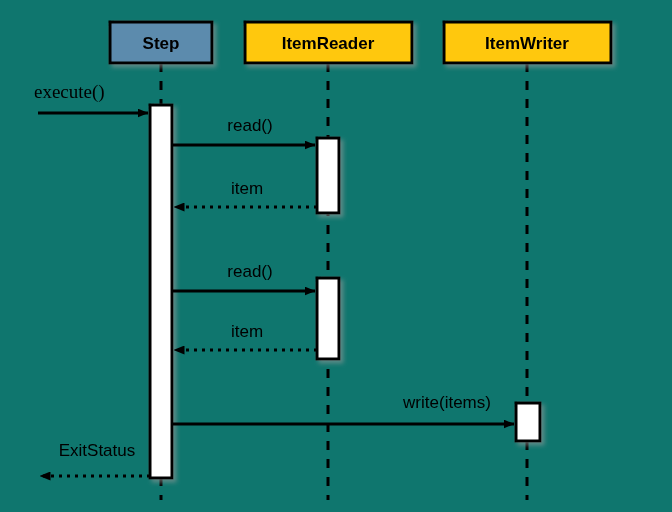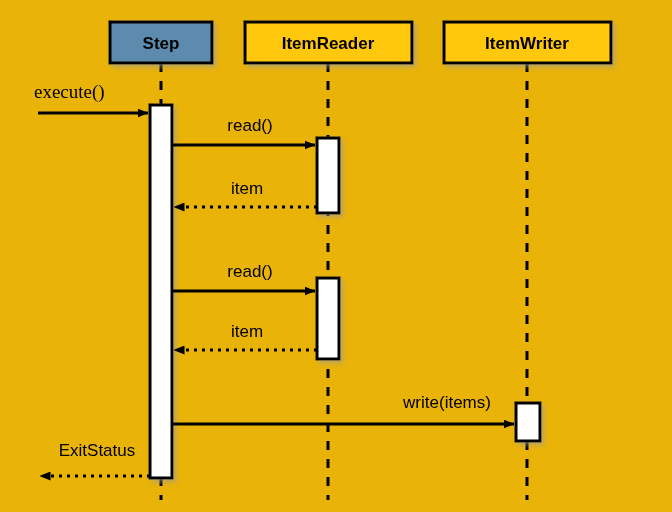--- a/index.html
+++ b/index.html
@@ -10,21 +10,21 @@
   body {
     width: 672px;
     height: 512px;
     font-family: "Liberation Sans", sans-serif;
     overflow: hidden;
   }
   #diagram {
     position: relative;
     width: 672px;
     height: 512px;
-    background: #eab308;
+    background: #0f766e;
   }
   svg.canvas {
     position: absolute;
     left: 0;
     top: 0;
     width: 672px;
     height: 512px;
   }
   .lifeline-box-label {
     font-family: "Liberation Sans", sans-serif;

